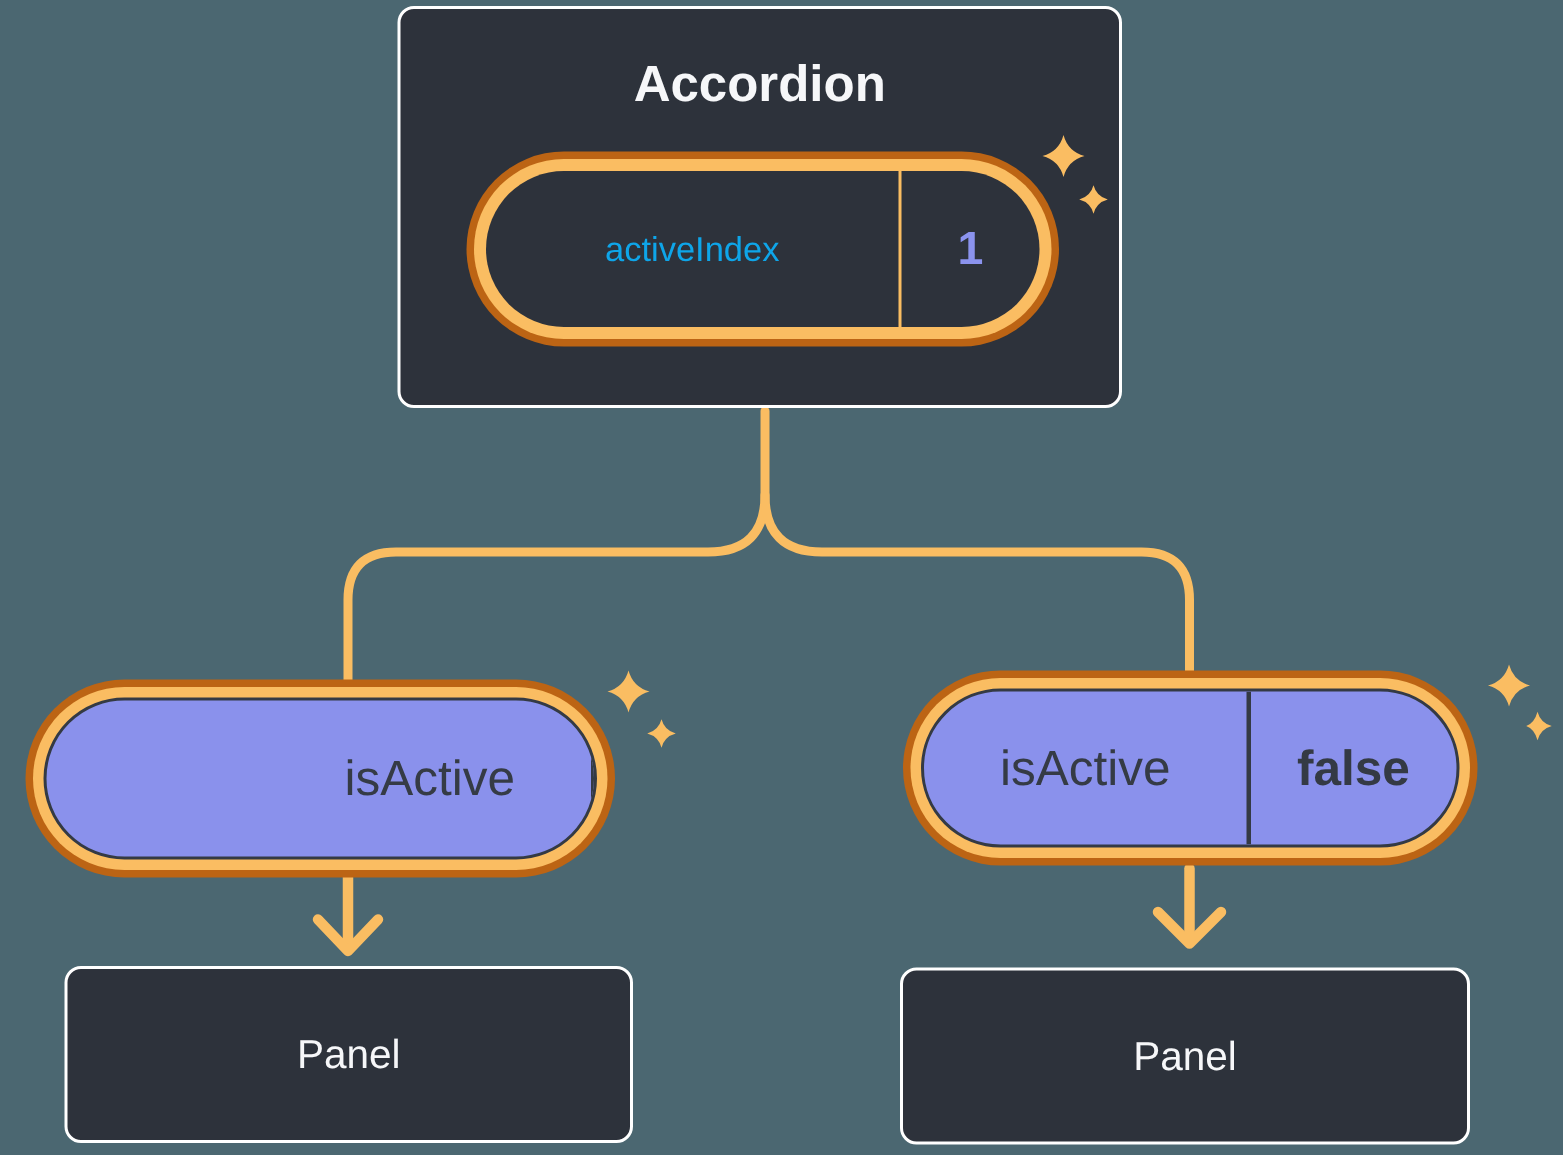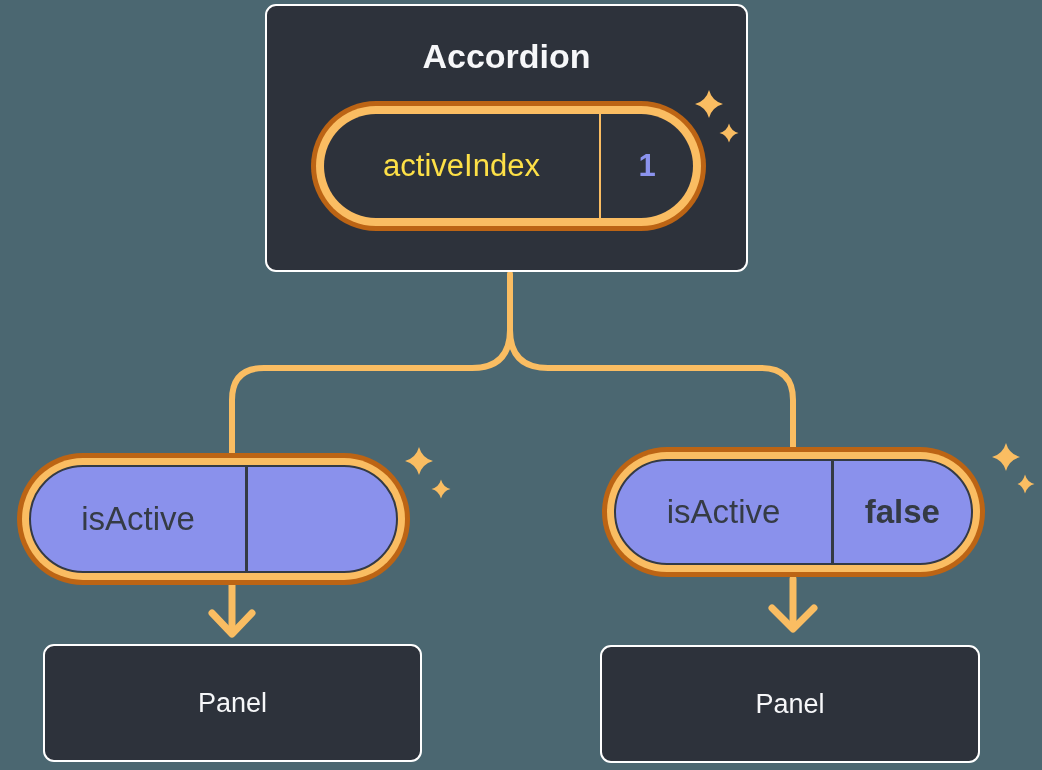--- a/index.html
+++ b/index.html
@@ -60,30 +60,30 @@
   .ring-inner.pad7 { padding: 7px; }
   .core {
     border-radius: 999px;
     height: 100%;
     box-sizing: border-box;
     display: flex;
     align-items: stretch;
     overflow: hidden;
   }
   .core.dark   { background: #2d323b; }
-  .core.purple { background: #8a91ec; border: 2.5px solid #343a44; }
+  .core.purple { background: #8a91ec; border: 2.5px solid #343a44; justify-content: flex-end; }
 
   .cell {
     display: flex;
     align-items: center;
     justify-content: center;
   }
   .cell.grow { flex: 1; }
 
-  .state-name-dark   { color: #fde047; font-size: 31px; font-weight: 400; }
+  .state-name-dark   { color: #0ea5e9; font-size: 23px; font-weight: 400; }
   .state-value-dark  { color: #8b93ee; font-size: 31px; font-weight: 700; }
   .state-name-purple { color: #353b45; font-size: 33px; font-weight: 400; }
   .state-value-purple{ color: #343a44; font-size: 33px; font-weight: 700; }
 
   .vr-light { width: 2px;   background: #fabd62; align-self: stretch; }
   .vr-dark  { width: 2.5px; background: #343a44; align-self: stretch; }
 
   
   .pill-root { left: 44px; top: 95px; width: 395px; height: 130px; }
   .pill-root .cell.value { width: 92px; }

